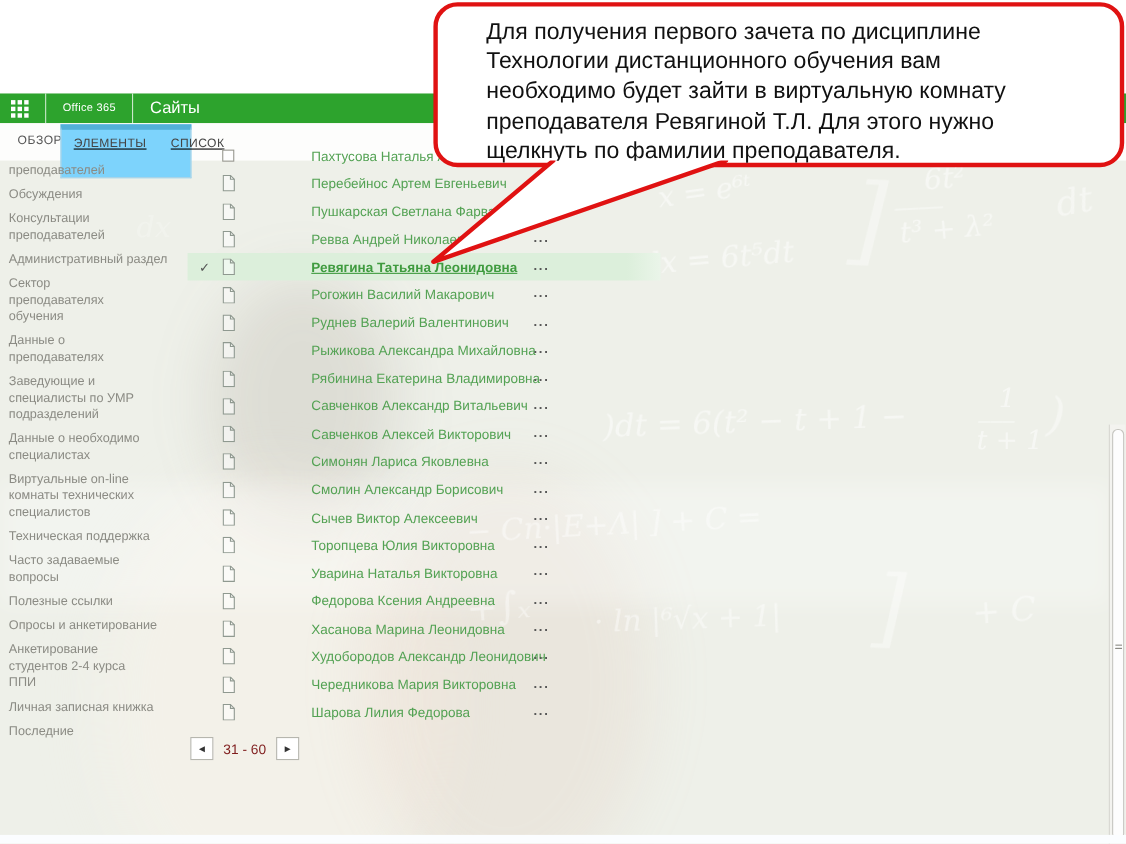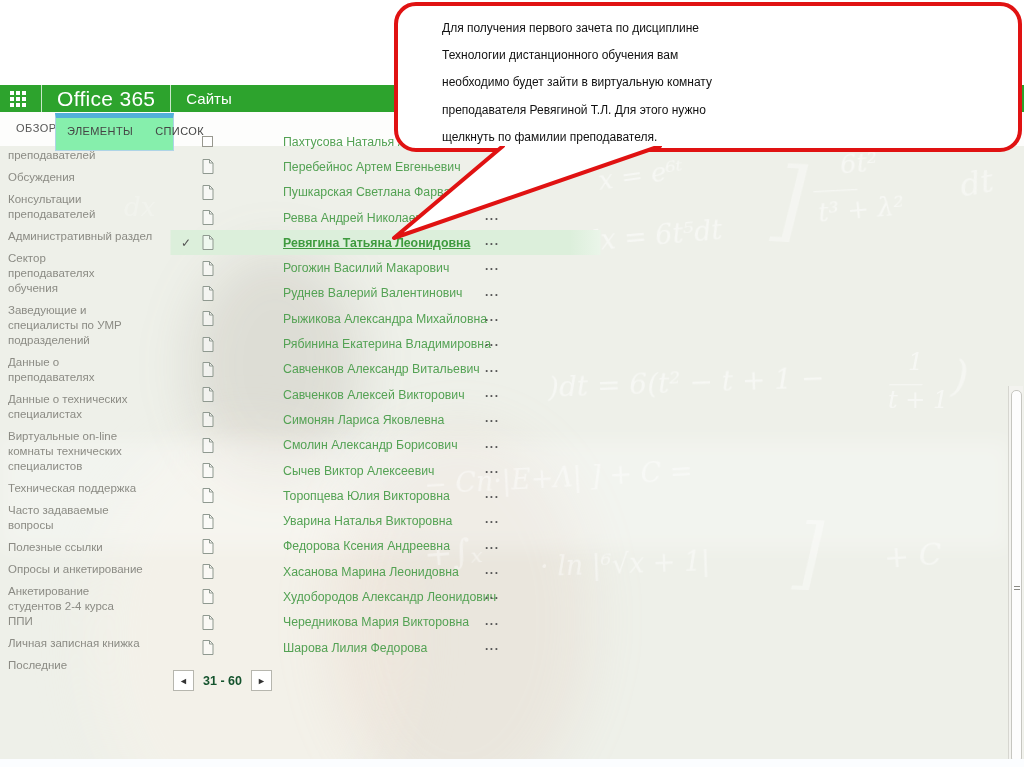--- a/index.html
+++ b/index.html
@@ -15,26 +15,26 @@
   .blob.arm  { left:330px; top:430px; width:260px; height:380px; background:rgba(216,182,162,.16); }
   .band { position:absolute; left:0; top:440px; width:1010px; height:110px; background:rgba(255,255,255,.28); filter:blur(10px); }
   .formula { position:absolute; color:#ffffff; font-family:"DejaVu Serif", serif; font-style:italic; white-space:nowrap; filter:blur(.4px); z-index:2; }
 
   
   .topband { position:absolute; left:0; top:0; width:1024px; height:85px; background:#ffffff; z-index:3; }
   .suitebar { position:absolute; left:0; top:85px; width:1024px; height:27px; background:#2da32d; z-index:3; display:flex; align-items:center; color:#fff; }
   .waffle { width:16px; height:16px; margin-left:10px; display:grid; grid-template-columns:repeat(3,4px); grid-template-rows:repeat(3,4px); gap:2px; }
   .waffle i { background:#fff; }
   .sdiv { width:1px; height:27px; background:rgba(255,255,255,.75); margin:0 15px; }
-  .brand { font-size:21px; letter-spacing:.3px; }
+  .brand { font-size:10px; letter-spacing:.3px; }
   .sites { font-size:15px; }
 
   .ribbon { position:absolute; left:0; top:112px; width:1024px; height:34px; background:#fdfdfc; z-index:3; }
   .tab-plain { position:absolute; left:16px; top:10px; font-size:11px; color:#555; letter-spacing:.5px;text-align:center; }
-  .tab-group { position:absolute; left:55px; top:1px; height:38px; width:119px; background:#86efac; border:1px solid #aed4e6; border-top:5px solid #52b0d9; display:flex; }
+  .tab-group { position:absolute; left:55px; top:1px; height:49px; width:119px; background:#7dd3fc; border:1px solid #aed4e6; border-top:5px solid #52b0d9; display:flex;text-decoration:underline; }
   .tab-group span { font-size:11px; color:#444; letter-spacing:.4px; padding:7px 11px 0 11px; }
 
   
   .sidebar { position:absolute; left:0; top:146px; width:190px; z-index:3; }
   .nav-item { margin:7px 0 0 8px; width:172px; font-size:11.5px; line-height:15px; color:#8b8b84; cursor:pointer; }
   .nav-item.sub { width:122px; }
   .nav-item:first-child { margin-top:2px; }
 
   
   .list { position:absolute; left:0; top:129px; width:1010px; z-index:3; }
@@ -43,33 +43,33 @@
   .lrow .ico { position:absolute; left:202px; width:14px; height:16px; display:flex; align-items:center; }
   .lrow .sq { width:11px; height:11px; border:1px solid #98988f; background:rgba(255,255,255,.5); display:block; }
   .lrow .nm { position:absolute; left:283px; font-size:12.3px; color:#54a254; text-decoration:none; cursor:pointer; white-space:nowrap; }
   .lrow .dots { position:absolute; left:485px; top:4px; font-size:12px; font-weight:bold; letter-spacing:1.5px; color:#565656; cursor:pointer; }
   .lrow.sel { background:linear-gradient(to right, transparent 170px, #dcefdb 171px, #dcefdb 570px, #eaf5e9 600px, transparent 601px); }
   .lrow.sel .nm { color:#3f9b3f; text-decoration:underline; font-weight:bold; }
 
   
   .pager { position:absolute; left:173px; top:670px; display:flex; align-items:center; gap:9px; z-index:3; }
   .pbtn { width:21px; height:21px; background:#fff; border:1px solid #b6b6ae; font-size:9px; color:#333; display:flex; align-items:center; justify-content:center; cursor:pointer; }
-  .prange { font-size:12.5px; color:#14532d;font-weight:bold; }
+  .prange { font-size:12.5px; color:#7f1d1d; }
 
   
   .scroll-track { position:absolute; left:1008px; top:386px; width:15px; height:381px; background:#f3f3ef; border-left:1px solid #d6d6d0; z-index:3; }
   .scroll-thumb { position:absolute; left:2px; top:4px; width:11px; height:373px; background:#fdfdfd; border:1px solid #c6c6c0; border-radius:5px; cursor:pointer; }
   .grip { position:absolute; left:2px; top:195px; width:6px; border-top:1px solid #8a8a84; border-bottom:1px solid #8a8a84; height:4px; }
   .grip:before { content:""; position:absolute; left:0; top:1.5px; width:6px; border-top:1px solid #8a8a84; }
 
   .bottomband { position:absolute; left:0; top:759px; width:1024px; height:8px; background:#fbfdff; z-index:3; }
 
   
   .callout { position:absolute; left:394px; top:2px; width:628px; height:150px; background:#fff; border:4px solid #e01212; border-radius:22px; z-index:10; }
-  .callout-text { position:absolute; left:44px; top:9px; width:560px; font-size:12px; line-height:27.2px; color:#111; white-space:pre-line; }
+  .callout-text { position:absolute; left:44px; top:9px; width:560px; font-size:21px; line-height:27.2px; color:#111; white-space:pre-line; }
   .tail { position:absolute; left:380px; top:146px; width:300px; height:100px; z-index:11; pointer-events:none; }
 </style>
 </head>
 <body>
 
 <div id="stage">
 
   <div class="chalk-layer">
     <div class="blob hair"></div>
     <div class="blob body"></div>
@@ -124,23 +124,23 @@
       <span>СПИСОК</span>
     </div>
   </div>
 
   <nav class="sidebar" id="sidebar-nav">
       <div class="nav-item sub">преподавателей</div>
       <div class="nav-item">Обсуждения</div>
       <div class="nav-item sub">Консультации преподавателей</div>
       <div class="nav-item">Административный раздел</div>
       <div class="nav-item sub">Сектор преподавателях обучения</div>
+      <div class="nav-item sub">Данные о преподавателях</div>
       <div class="nav-item sub">Заведующие и специалисты по УМР подразделений</div>
-      <div class="nav-item sub">Данные о преподавателях</div>
-      <div class="nav-item sub">Данные о технических специалистах</div>
+      <div class="nav-item sub">Данные о необходимо специалистах</div>
       <div class="nav-item sub">Виртуальные on-line комнаты технических специалистов</div>
       <div class="nav-item">Техническая поддержка</div>
       <div class="nav-item sub">Часто задаваемые вопросы</div>
       <div class="nav-item sub">Полезные ссылки</div>
       <div class="nav-item">Опросы и анкетирование</div>
       <div class="nav-item sub">Анкетирование студентов 2-4 курса ППИ</div>
       <div class="nav-item">Личная записная книжка</div>
       <div class="nav-item">Последние</div>
     </nav>
 

